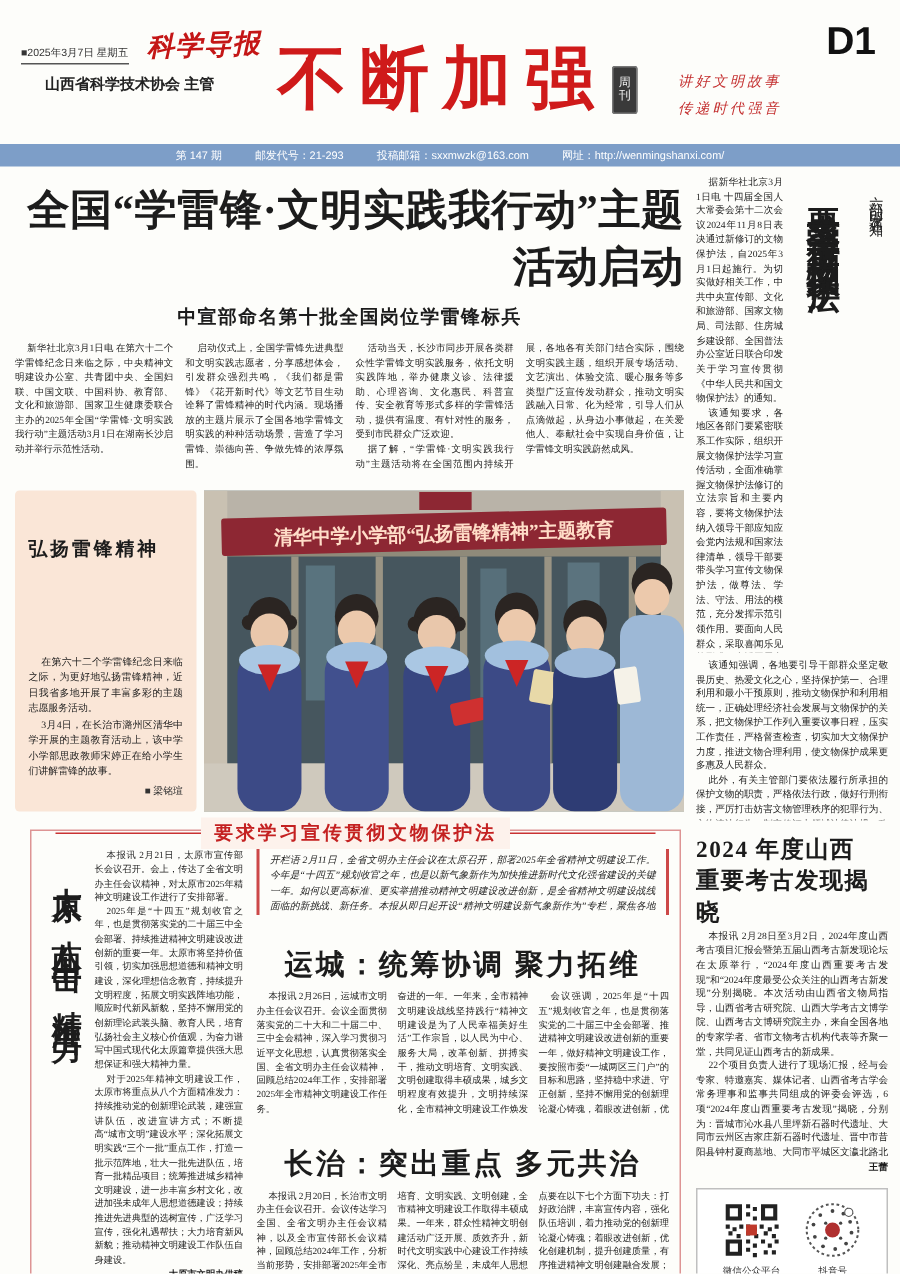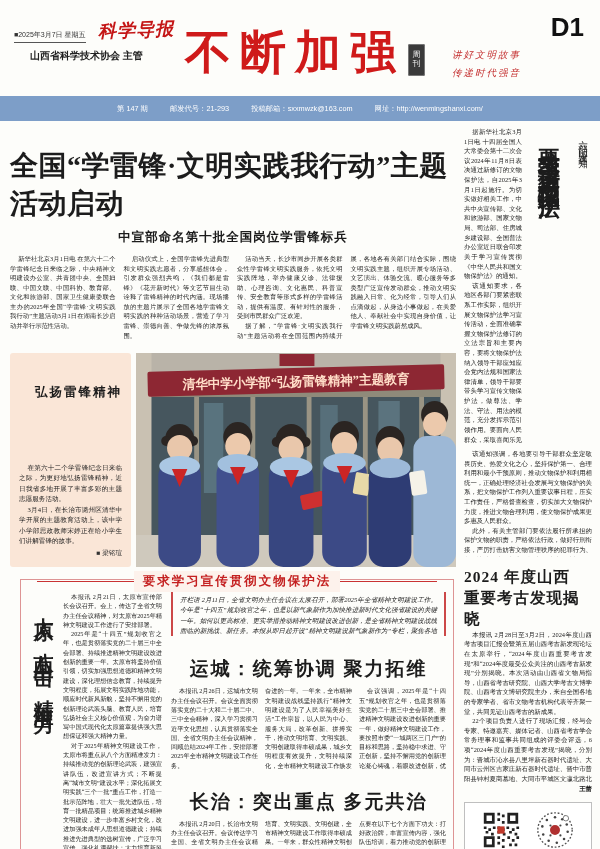--- a/index.html
+++ b/index.html
@@ -11,37 +11,37 @@
   .hdr { position:relative; height:96px; }
   .dateline { position:absolute; left:14px; top:30px; font-size:7px; color:#333; border-bottom:1px solid #555; padding-bottom:2px; font-family:"Liberation Sans",sans-serif; }
   .masthead { position:absolute; left:98px; top:18px; font-size:18px; font-weight:bold; font-style:italic; color:#c41616; letter-spacing:1px; transform:rotate(-2deg); }
   .supervisor { position:absolute; left:30px; top:49px; font-size:10px; color:#222; font-family:Liberation Sans, sans-serif; font-weight:bold; }
   .section-title { position:absolute; left:185px; top:22px; font-size:46px; font-weight:bold; color:#cf1a1a; letter-spacing:9px; font-family:"Liberation Serif",serif; }
   .weekly-badge { position:absolute; left:408px; top:44px; width:17px; height:32px; background:#3a3a3a; color:#f3f3f3; font-size:8px; line-height:1.1; text-align:center; display:flex; flex-direction:column; justify-content:center; border-radius:2px; box-shadow:0 0 0 1px #777 inset; }
   .slogans { position:absolute; left:452px; top:46px; color:#c43030; font-size:9.5px; font-style:italic; letter-spacing:2px; line-height:1.9; }
   .pageno { position:absolute; right:16px; top:12px; font-size:26px; font-weight:bold; font-family:Liberation Sans, sans-serif; color:#111; }
 
   
-  .infobar { height:25px; background:#7d9ec8; color:#fff; display:flex; align-items:center; justify-content:center; gap:22px; font-size:7.3px; font-family:"Liberation Sans",sans-serif; }
+  .infobar { height:15px; background:#7d9ec8; color:#fff; display:flex; align-items:center; justify-content:center; gap:22px; font-size:7.3px; font-family:"Liberation Sans",sans-serif; }
 
   
   .content { position:relative; display:flex; padding:6px 8px 0 10px; gap:8px; }
   .main-col { width:446px; }
   .right-col { width:128px; font-size:6.4px; line-height:1.5; }
 
   
-  .lead-hl { text-align:left; font-size:28px; font-weight:bold; letter-spacing:0.5px; margin-top:20px; font-family:"Liberation Serif",serif; }
+  .lead-hl { text-align:right; font-size:28px; font-weight:bold; letter-spacing:0.5px; margin-top:4px; font-family:"Liberation Serif",serif; }
   .lead-sub { text-align:center; font-size:12.5px; font-weight:bold; margin-top:6px; letter-spacing:1px; }
   .lead-cols { margin-top:8px; column-count:4; column-gap:8px; font-size:6.3px; line-height:1.52; text-align:justify; height:92px; overflow:hidden; }
   .lead-cols p, .txt p { text-indent:1.3em; }
 
   
   .photo-band { display:flex; gap:5px; margin-top:7px; height:214px; }
   .caption-box { width:121px; background:#fae6d7; border-radius:3px; padding:9px 9px; display:flex; flex-direction:column; }
-  .caption-title { text-align:right; font-weight:bold; font-size:12.5px; letter-spacing:2px; margin-top:22px; }
+  .caption-title { text-align:left; font-weight:bold; font-size:12.5px; letter-spacing:2px; margin-top:22px; }
   .caption-text { margin-top:auto; font-size:6.6px; line-height:1.6; text-align:justify; }
   .caption-text p { text-indent:1.3em; }
   .caption-credit { text-align:right; font-size:6.6px; margin-top:2px; color:#333; }
   .photo-wrap { flex:1; background:#9aa29f; }
   .photo-wrap svg { display:block; width:100%; height:100%; }
 
   
   .red-box { position:relative; margin:12px 2px 0 10px; border:1.5px solid #dd9494; padding:12px 7px 6px 7px; height:330px; }
   .box-label-row { position:absolute; top:-9px; left:0; right:0; display:flex; align-items:center; padding:0 16px; }
   .box-label-row .rule { flex:1; height:1.5px; background:#c93333; }

